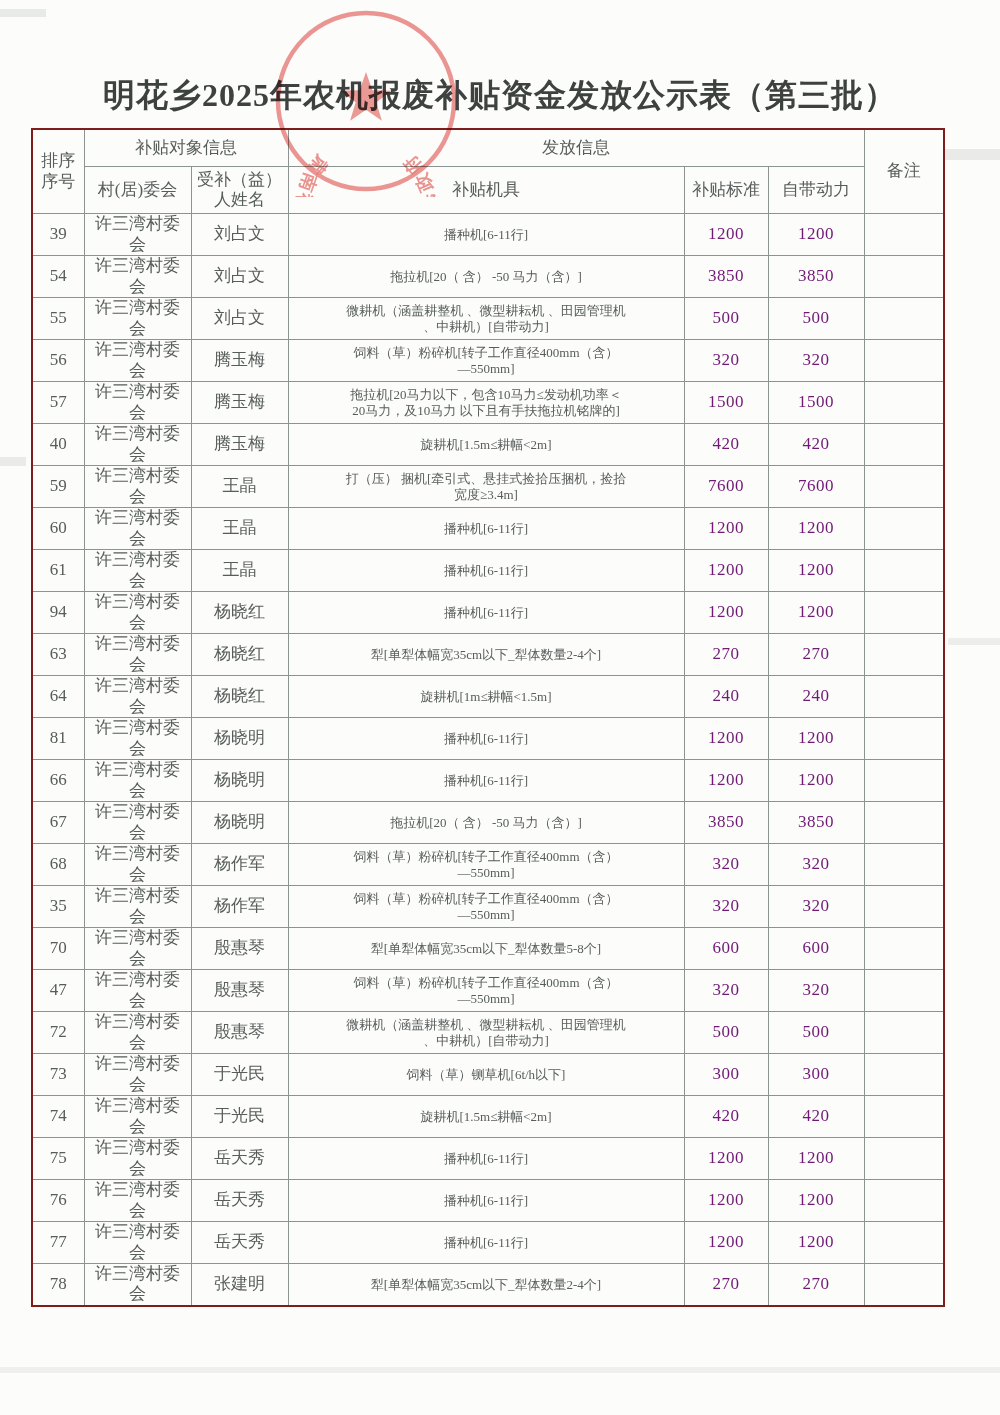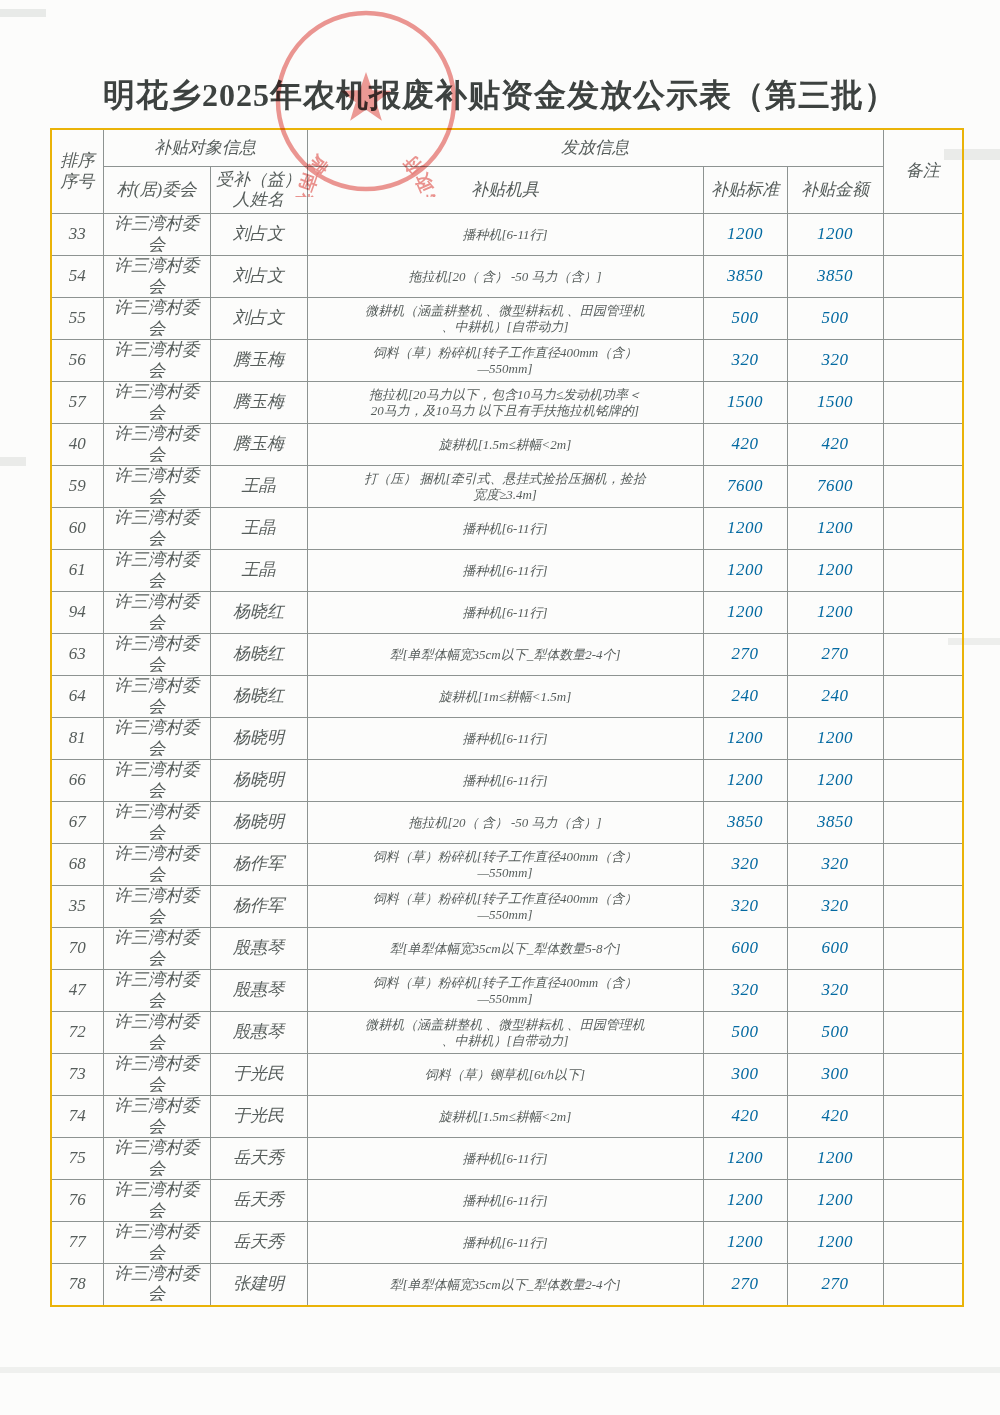--- a/index.html
+++ b/index.html
@@ -20,43 +20,42 @@
     margin:0;
     text-align:center;
     font-size:32px;
     font-weight:bold;
     letter-spacing:1px;
     color:#3d4240;
   }
 
   table.subsidy{
     position:absolute;
-    left:50px;top:128px;
+    left:31px;top:128px;
     width:912px;
     border-collapse:collapse;
     table-layout:fixed;
-    border:2px solid #eab308;
-    font-style:italic;
+    border:2px solid #7f1d1d;
   }
   .subsidy th,.subsidy td{
     border:1.5px solid #8d9391;
     text-align:center;
     vertical-align:middle;
     font-weight:normal;
     white-space:pre-line;
     padding:0 3px;
     font-size:17px;
     line-height:1.2;
     overflow:hidden;
   }
   .subsidy thead tr.group-row th{height:36px;}
   .subsidy thead tr.sub-row th{height:46px;}
   .subsidy tbody tr{height:42px;}
   .subsidy td.machine{font-size:13px;}
-  .subsidy td.num{letter-spacing:.5px;color:#0369a1;}
+  .subsidy td.num{letter-spacing:.5px;color:#701a75;}
 
   .seal{
     position:absolute;
     left:271px;top:5px;
     width:190px;height:192px;
     mix-blend-mode:multiply;
     opacity:.85;
     pointer-events:none;
   }
 </style>
@@ -90,26 +89,26 @@
         <th colspan="2">补贴对象信息</th>
         <th colspan="3">发放信息</th>
         <th rowspan="2">备注</th>
       </tr>
       <tr class="sub-row">
         <th>村(居)委会</th>
         <th>受补（益）
 人姓名</th>
         <th>补贴机具</th>
         <th>补贴标准</th>
-        <th>补贴金额</th>
+        <th>自带动力</th>
       </tr>
     </thead>
     <tbody>
         <tr>
-      <td>33</td>
+      <td>39</td>
       <td>许三湾村委会</td>
       <td>刘占文</td>
       <td class="machine">播种机[6-11行]</td>
       <td class="num">1200</td>
       <td class="num">1200</td>
       <td></td>
     </tr>
         <tr>
       <td>54</td>
       <td>许三湾村委会</td>

